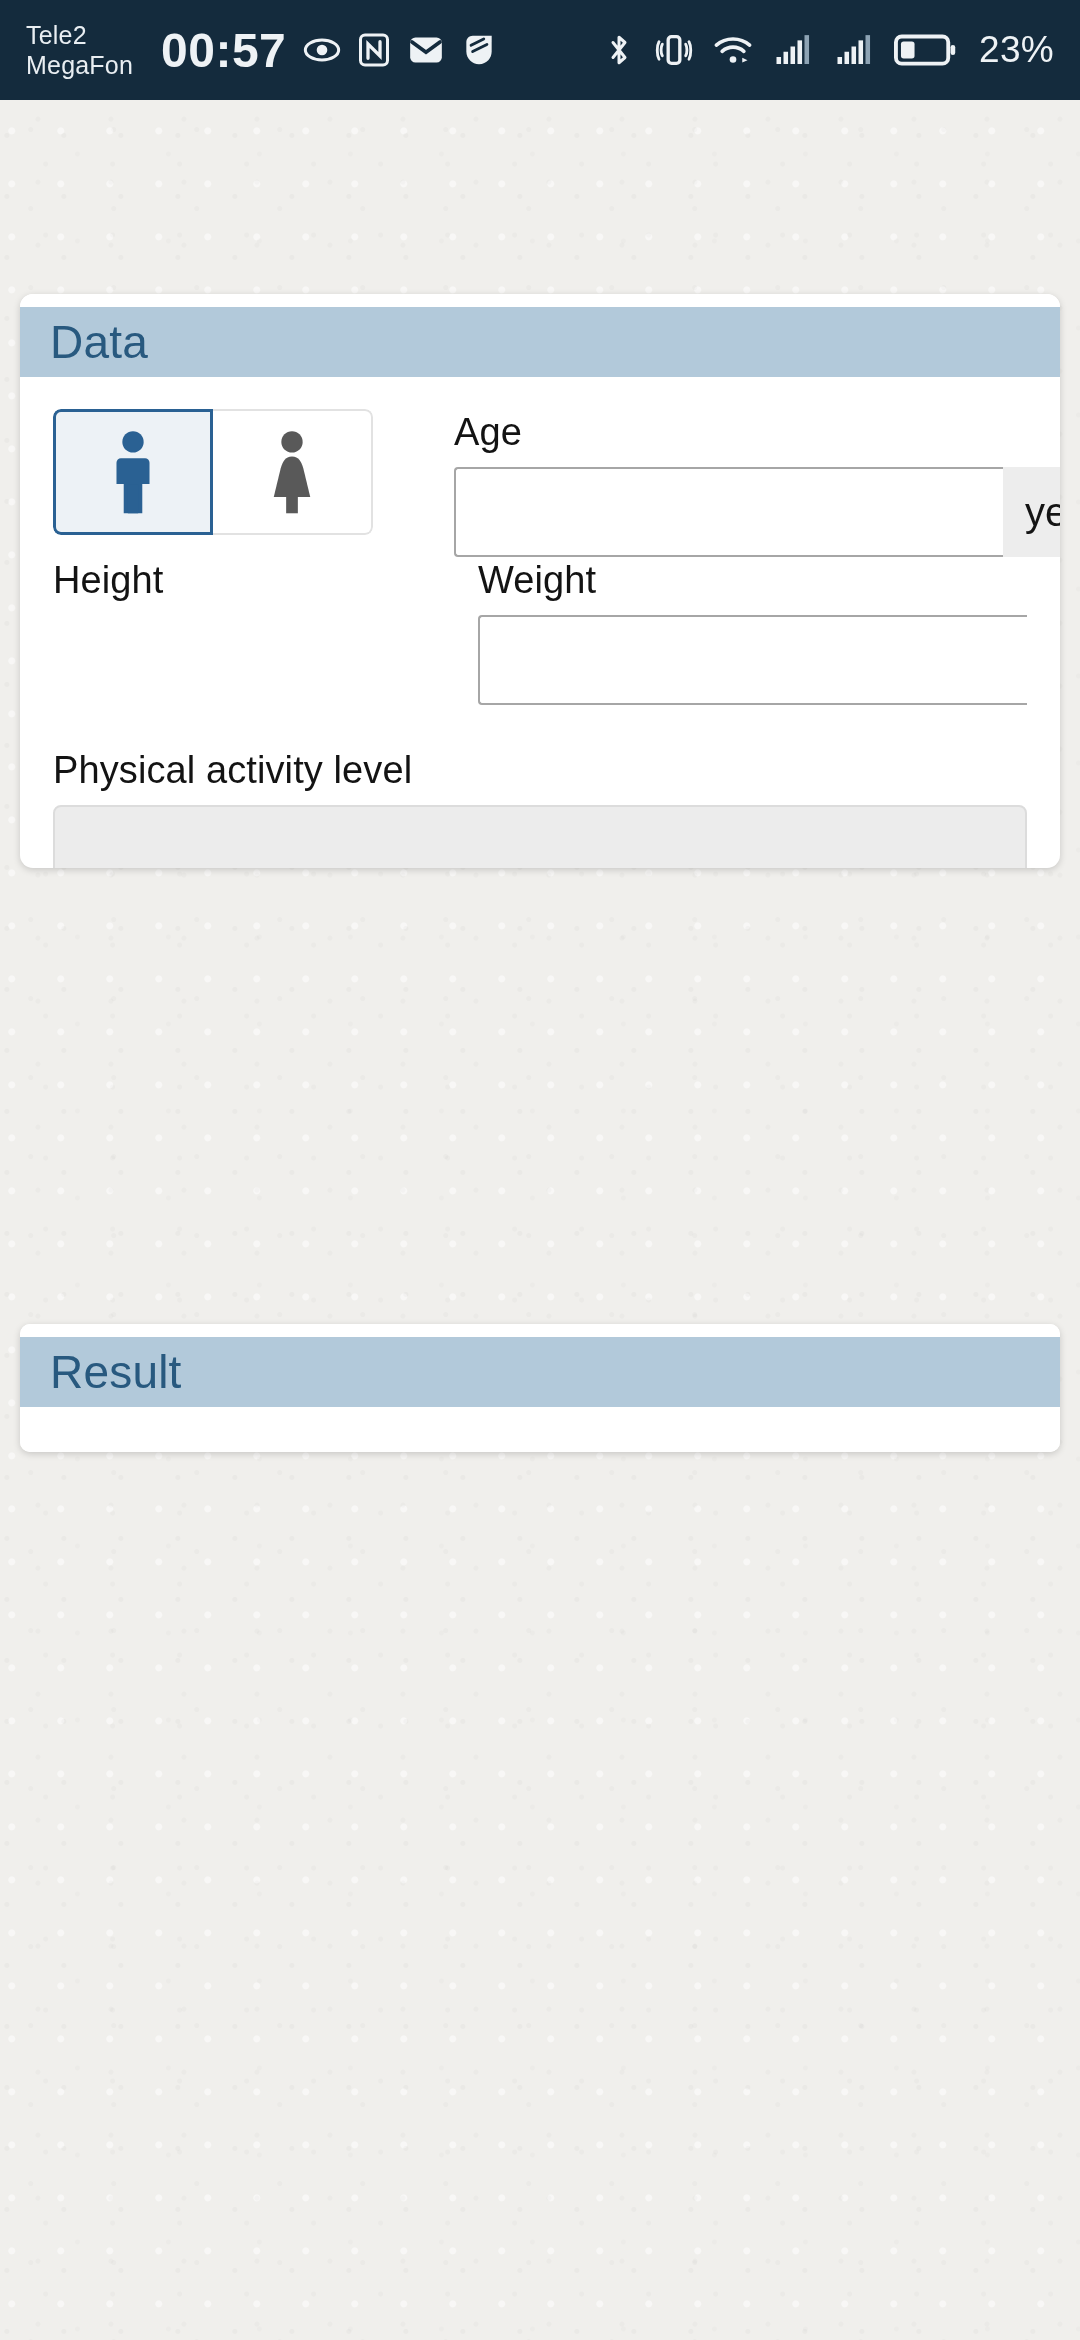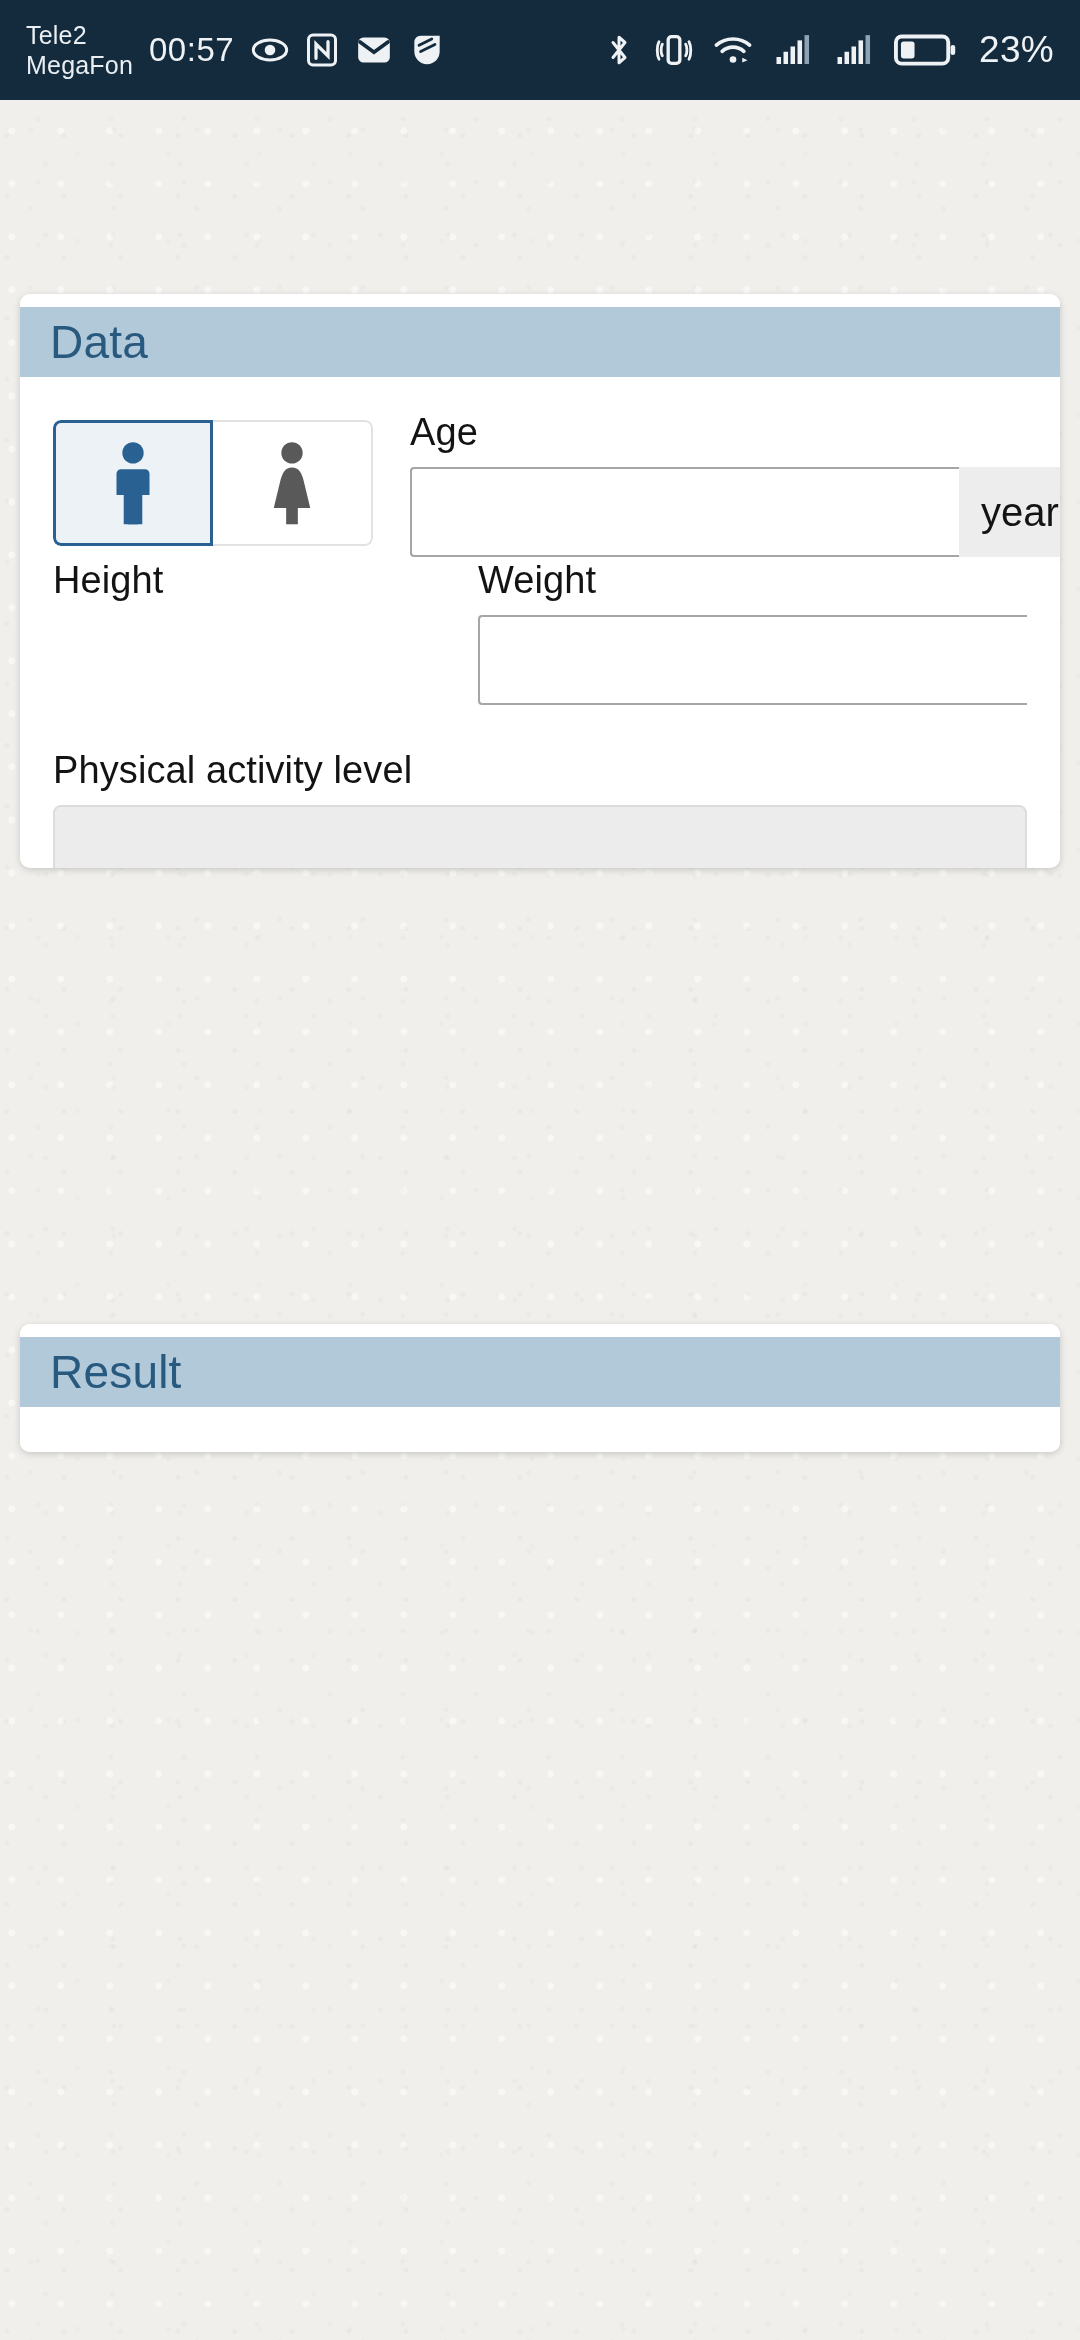--- a/index.html
+++ b/index.html
@@ -25,21 +25,21 @@
   
   .statusbar {
     position: absolute; top: 0; left: 0; width: 1080px; height: 100px;
     background: #142b3d; color: #eef2f5;
     display: flex; align-items: center; padding: 0 26px;
   }
   .carrier {
     display: flex; flex-direction: column; justify-content: flex-start;
     font-size: 25px; line-height: 30px; letter-spacing: .2px; color: #e9eef2;
   }
-  .clock { font-size: 33px; margin-left: 16px; letter-spacing: .5px; font-weight: 400; }
+  .clock { font-size: 48px; margin-left: 28px; letter-spacing: .5px; font-weight: 700; }
   .sb-left-icons { display: flex; align-items: center; gap: 14px; margin-left: 16px; }
   .sb-right { margin-left: auto; display: flex; align-items: center; gap: 17px; }
   .sb-icon { display: inline-flex; align-items: center; justify-content: center; }
   .batt-pct { font-size: 37px; margin-left: 6px; letter-spacing: .3px; }
 
   
   .appbar {
     position: absolute; top: 100px; left: 0; width: 1080px; height: 165px;
     background: #2a6193; display: flex; align-items: center; padding: 0 42px;
   }
@@ -51,31 +51,31 @@
   }
   .share-btn { margin-left: auto; width: 82px; height: 82px; display: flex; align-items: center; justify-content: center; cursor: pointer; }
 
   
   .card {
     position: absolute; left: 20px; width: 1040px;
     background: #ffffff; border-radius: 10px;
     box-shadow: 0 2px 7px rgba(0,0,0,0.17);
     overflow: hidden;
   }
-  #card-data { top: 294px; height: 574px; }
+  #card-data { top: 294px; height: 574px; border-radius: 13px; }
   #card-result { top: 1324px; height: 128px; }
   .card-pad-top { height: 13px; background: #ffffff; }
   .card-header {
     background: #b2c9da; height: 70px; display: flex; align-items: center; padding-left: 30px;
   }
   .card-header-title { color: #28597f; font-size: 46px; font-weight: 400; letter-spacing: .2px; }
   .card-body { padding: 32px 33px 0 33px; }
 
   
-  .row-1 { display: flex; align-items: center; }
+  .row-1 { display: flex; align-items: flex-start; gap: 44px; }
   .gender-group {
     display: flex; width: 320px; height: 126px;
     border-radius: 8px; overflow: hidden; flex: 0 0 auto;
   }
   .gender-btn {
     width: 160px; height: 126px; display: flex; align-items: center; justify-content: center;
     cursor: pointer; background: #ffffff; border: 2px solid #e2e2e2;
   }
   .gender-btn.selected { background: #edf2f6; border: 3px solid #2a6193; }
   .gender-btn:first-child { border-radius: 8px 0 0 8px; border-right: none; }

